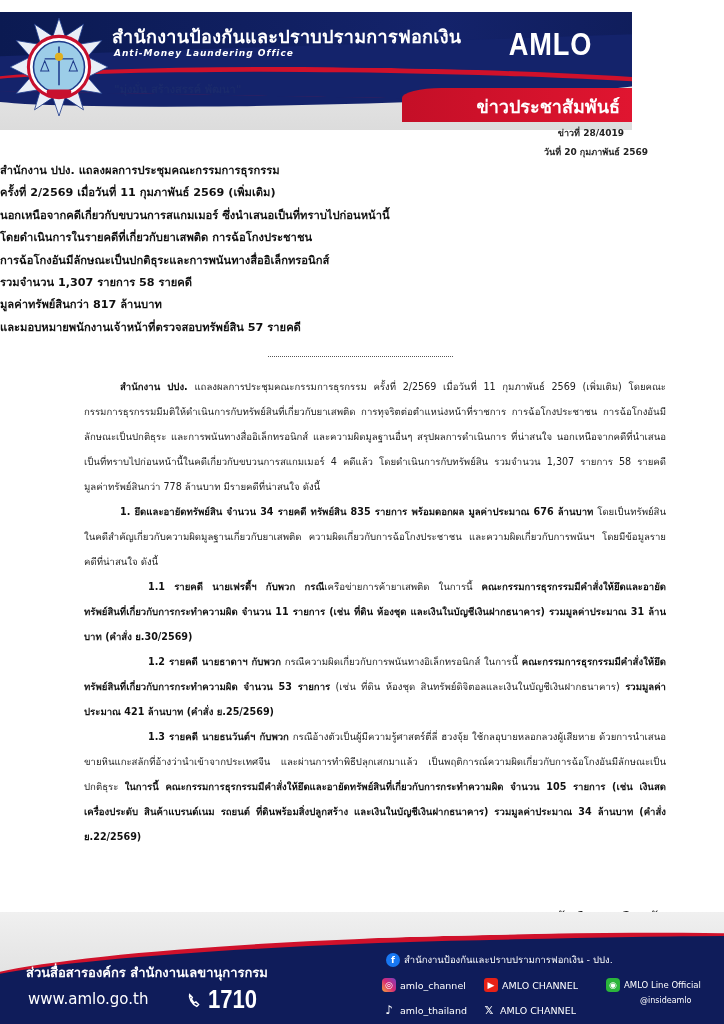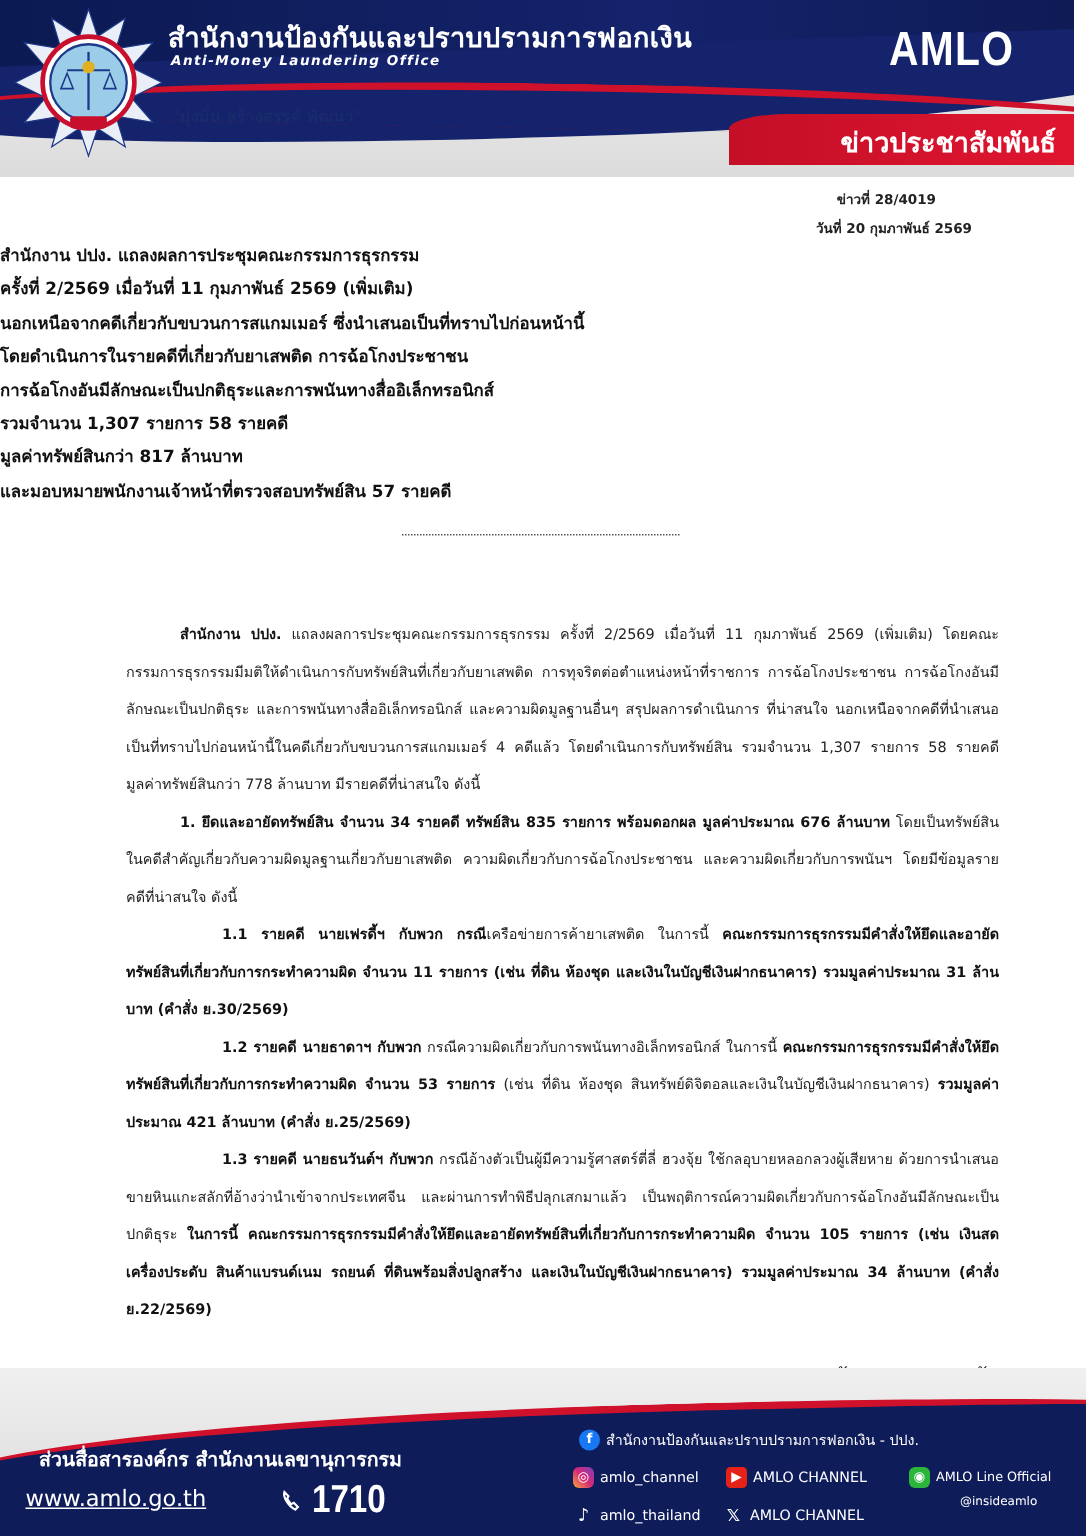--- a/index.html
+++ b/index.html
@@ -1,51 +1,51 @@
 <!DOCTYPE html>
 <html><head>
 <meta charset="utf-8">
 <style>
   * { box-sizing: border-box; margin: 0; padding: 0; }
   html, body { width: 724px; height: 1024px; overflow: hidden; background: #fff; }
   body { font-family: "DejaVu Sans", "Liberation Sans", sans-serif; color: #111; position: relative; }
 
   
-  .header { position: absolute; left: 0; top: 0; width: 716px; height: 118px; overflow: hidden; background: linear-gradient(#f2f2f2, #dcdcdc); }
+  .header { position: absolute; left: 0; top: 12px; width: 632px; height: 118px; overflow: hidden; background: linear-gradient(#f2f2f2, #dcdcdc); }
   .header .navy { position: absolute; left: 0; top: 0; width: 724px; height: 62px; background: linear-gradient(90deg, #0b1a52, #14236b 60%, #0e1b55); }
   .header .navy-curve { position: absolute; left: -40px; top: 30px; width: 900px; height: 60px; background: #14236b; border-radius: 0 0 50% 50% / 0 0 100% 40%; transform: rotate(-2deg); }
   .header .red-swoosh { position: absolute; left: -60px; top: 56px; width: 900px; height: 30px; border-top: 5px solid #d0112b; border-radius: 50% 50% 0 0 / 100% 100% 0 0; transform: rotate(1deg); }
   .header .red-band { position: absolute; right: 0; top: 76px; width: 230px; height: 34px; background: linear-gradient(90deg, #c40f27, #e01530); border-top-left-radius: 40px 10px; }
   .logo { position: absolute; left: 8px; top: 4px; width: 102px; height: 102px; }
   .org-th { position: absolute; left: 112px; top: 10px; font-size: 18px; font-weight: bold; color: #fff; letter-spacing: 0.3px; }
   .org-en { position: absolute; left: 114px; top: 36px; font-size: 9px; font-weight: bold; color: #fff; letter-spacing: 1px; font-style: italic; }
   .slogan { position: absolute; left: 114px; top: 68px; font-size: 11px; font-weight: bold; color: #1a2a6b; }
   .brand { position: absolute; right: 40px; top: 14px; font-family: "Liberation Sans", sans-serif; font-size: 32px; font-weight: bold; color: #fff; transform: scaleX(0.85); transform-origin: right; letter-spacing: 1px; }
   .pr-label { position: absolute; right: 12px; top: 80px; font-size: 18px; font-weight: bold; color: #fff; }
 
   
   .news-no { position: absolute; right: 100px; top: 126px; font-size: 9px; font-weight: bold; color: #222; }
   .news-date { position: absolute; right: 76px; top: 145px; font-size: 9px; font-weight: bold; color: #222; }
 
   .titles { position: absolute; left: 0; top: 160px; width: 724px; }
   .titles .t { font-size: 11.2px; font-weight: bold; color: #111; height: 22.4px; line-height: 22.4px; white-space: nowrap; }
   .divider { position: absolute; left: 268px; top: 356px; width: 185px; border-top: 1px dotted #555; }
 
-  .body { position: absolute; left: 84px; top: 374px; width: 582px; font-size: 9.6px; line-height: 25px; color: #222; text-align: justify; margin-top: 37px; }
+  .body { position: absolute; left: 84px; top: 374px; width: 582px; font-size: 9.6px; line-height: 25px; color: #222; text-align: justify; }
   .body p { margin: 0; }
   .indent { text-indent: 36px; }
   .indent2 { text-indent: 64px; }
   .b { font-weight: bold; color: #111; }
   .page-num { position: absolute; right: 60px; top: 886px; font-size: 15px; font-style: italic; color: #222; margin-top: 20px; }
 
   
   .footer { position: absolute; left: 0; top: 912px; width: 724px; height: 112px; overflow: hidden; background: linear-gradient(#f0f0f0, #d8d8d8); }
   .footer .navy { position: absolute; left: -40px; top: 26px; width: 820px; height: 120px; background: #0f1c5a; border-top: 5px solid #d0112b; border-radius: 60% 40% 0 0 / 40px 10px 0 0; transform: rotate(-1.5deg); }
   .f-dept { position: absolute; left: 26px; top: 50px; font-size: 13px; font-weight: bold; color: #fff; }
-  .f-web { position: absolute; left: 17px; top: 78px; font-size: 15px; color: #fff; text-decoration: underline; }
+  .f-web { position: absolute; left: 28px; top: 78px; font-size: 15px; color: #fff; }
   .f-hotline { position: absolute; left: 186px; top: 72px; font-family: "Liberation Sans", sans-serif; font-size: 26px; font-weight: bold; color: #fff; transform: scaleX(0.85); transform-origin: left; }
   .f-phone-icon { position: absolute; left: 185px; top: 80px; width: 18px; height: 18px; }
   .social { position: absolute; font-size: 9.5px; color: #fff; display: flex; align-items: center; gap: 4px; white-space: nowrap; }
   .ico { display: inline-flex; align-items: center; justify-content: center; width: 14px; height: 14px; border-radius: 3px; font-size: 9px; font-weight: bold; color: #fff; }
   .ico-fb { background: #1877f2; border-radius: 50%; }
   .ico-ig { background: linear-gradient(45deg, #f9a33a, #d62976, #7b3fbe); border-radius: 4px; }
   .ico-yt { background: #e62117; }
   .ico-line { background: #2bb53b; border-radius: 4px; }
   .ico-tt { background: transparent; font-size: 12px; }
   .ico-x { background: transparent; font-size: 11px; }

